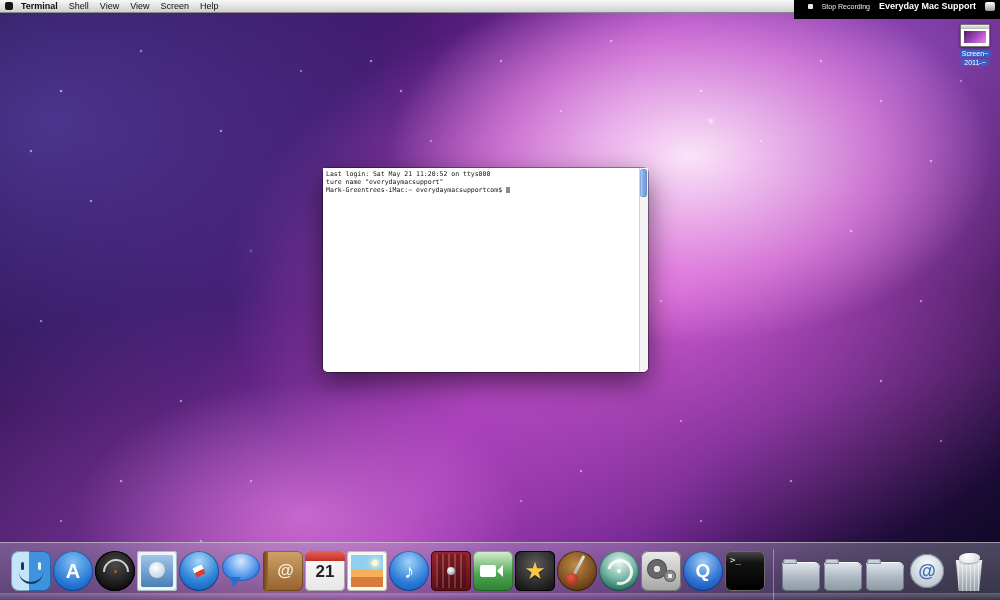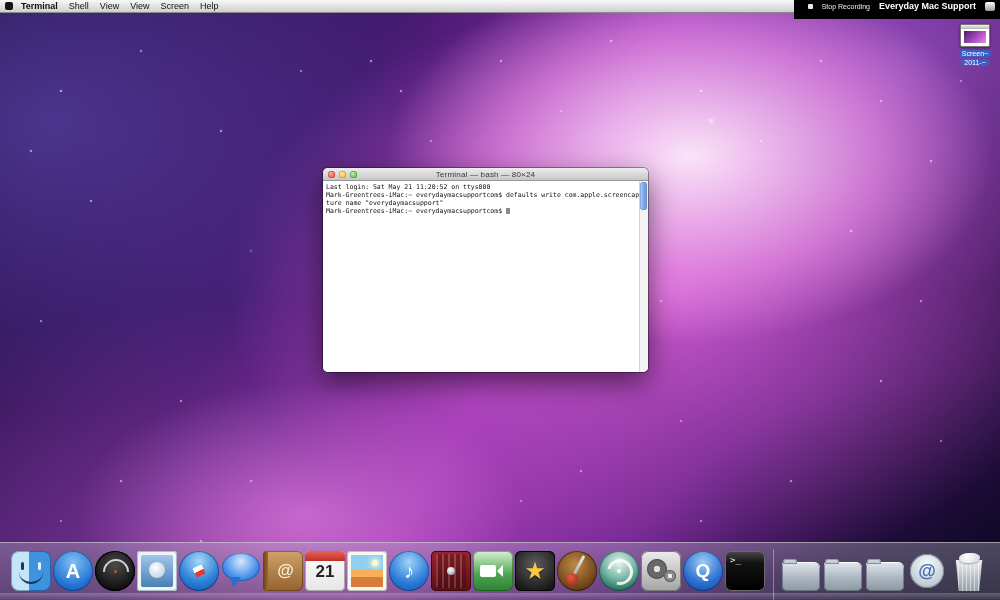--- a/index.html
+++ b/index.html
@@ -211,31 +211,22 @@
     </div>
   </div>
 
   <div class="desk-file">
     <div class="thumb"></div>
     <div class="dlabel"><span>Screen~</span></div>
     <div class="dlabel"><span>2011-~</span></div>
   </div>
 
   <div class="twin">
-    <div class="ttitle">
-      <span class="tl">
-        <i class="r"></i>
-        <i class="y"></i>
-        <i class="g"></i>
-      </span>
-      <span>Terminal — bash — 80×24</span>
-    </div>
     <div class="tbody">
       <div class="tline">Last login: Sat May 21 11:20:52 on ttys000</div>
-      <div class="tline">Mark-Greentrees-iMac:~ everydaymacsupportcom$ defaults write com.apple.screencap</div>
       <div class="tline">ture name "everydaymacsupport"</div>
       <div class="tline"><span>Mark-Greentrees-iMac:~ everydaymacsupportcom$ </span><span class="cursor"></span></div>
       <div class="tscroll">
         <div class="tthumb"></div>
       </div>
     </div>
   </div>
 
   <div class="dock">
     <div class="di ic-finder"></div>

